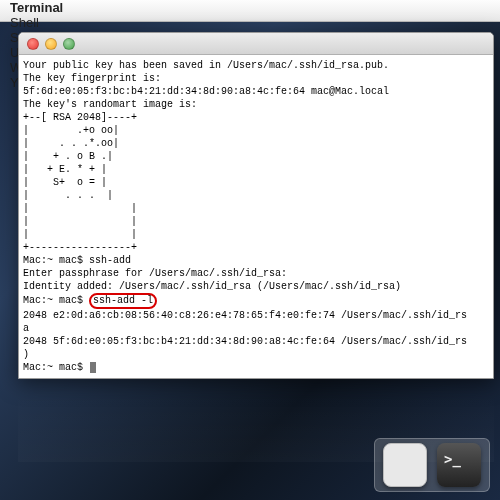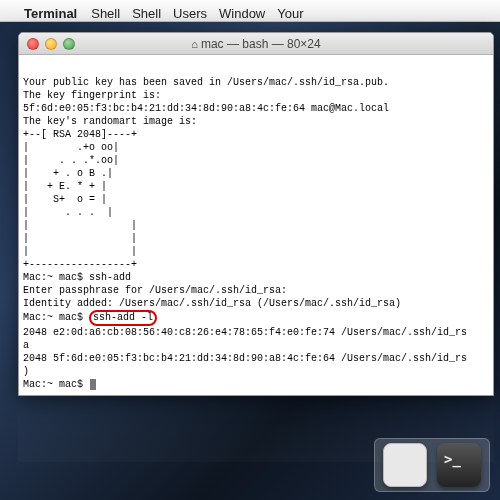--- a/index.html
+++ b/index.html
@@ -3,22 +3,22 @@
 <meta charset="utf-8">
 <style>
   * { margin: 0; padding: 0; box-sizing: border-box; }
   body {
     font-family: -apple-system, "Lucida Grande", sans-serif;
     background: linear-gradient(135deg, #1a2942 0%, #2a3f5f 30%, #0d1520 70%, #1a2942 100%);
     width: 500px; height: 500px; overflow: hidden; position: relative;
   }
   .menubar {
     height: 22px; background: linear-gradient(#fdfdfd, #e8e8e8);
-    border-bottom: 1px solid #bbb; display: flex; align-items: flex-end;
-    padding-left: 10px; font-size: 13px; color: #222;
+    border-bottom: 1px solid #bbb; display: flex; align-items: flex-start;
+    padding-left: 10px; font-size: 13px; color: #222; flex-direction: column;
   }
   .apple { font-size: 14px; margin-right: 14px; }
   .menuapp { font-weight: bold; margin-right: 14px; }
   .menuitem { margin-right: 12px; }
   .term-window {
     position: absolute; top: 32px; left: 18px; width: 476px;
     background: #fff; border: 1px solid #9a9a9a; border-radius: 5px 5px 0 0;
     box-shadow: 0 4px 20px rgba(0,0,0,0.5);
   }
   .titlebar {
@@ -30,21 +30,21 @@
   .tl { width: 12px; height: 12px; border-radius: 50%; border: 1px solid rgba(0,0,0,0.2); }
   .tl.red { background: radial-gradient(circle at 40% 35%, #ff8a80, #e53935); }
   .tl.yellow { background: radial-gradient(circle at 40% 35%, #ffe082, #f9a825); }
   .tl.green { background: radial-gradient(circle at 40% 35%, #a5d6a7, #43a047); }
   .title { position: absolute; left: 0; right: 0; text-align: center;
     font-size: 12px; color: #444; pointer-events: none; }
   .title .home { font-size: 11px; margin-right: 3px; }
   .term-body {
     background: #fff; font-family: Menlo, Monaco, "Courier New", monospace;
     font-size: 10px; line-height: 13px; color: #000; padding: 4px 2px 4px 4px;
-    white-space: pre; overflow: hidden; margin-top: 17px;
+    white-space: pre; overflow: hidden;
   }
   .hl { border: 2px solid #d80000; border-radius: 8px; padding: 0 2px; display: inline-block; line-height: 12px; }
   .cursor { display: inline-block; width: 6px; height: 11px; background: #777; vertical-align: text-bottom; margin-left: 1px; }
   .dock {
     position: absolute; bottom: 8px; right: 10px;
     display: flex; align-items: flex-end; gap: 10px;
     background: rgba(255,255,255,0.18); border: 1px solid rgba(255,255,255,0.25);
     border-radius: 6px; padding: 4px 8px;
   }
   .dock-icon { width: 44px; height: 44px; border-radius: 8px; position: relative;
@@ -72,23 +72,20 @@
   <span class="menuitem">Your</span>
 </div>
 
 <div class="term-window">
   <div class="titlebar">
     <div class="traffic">
       <div class="tl red"></div>
       <div class="tl yellow"></div>
       <div class="tl green"></div>
     </div>
-    <div class="title">
-      <span class="home">⌂</span><span>mac — bash — 80×24</span>
-    </div>
   </div>
   <div class="term-body"><span>Your public key has been saved in /Users/mac/.ssh/id_rsa.pub.</span>
 <span>The key fingerprint is:</span>
 <span>5f:6d:e0:05:f3:bc:b4:21:dd:34:8d:90:a8:4c:fe:64 mac@Mac.local</span>
 <span>The key's randomart image is:</span>
 <span>+--[ RSA 2048]----+</span>
 <span>|        .+o oo|</span>
 <span>|     . . .*.oo|</span>
 <span>|    + . o B .|</span>
 <span>|   + E. * + |</span>

